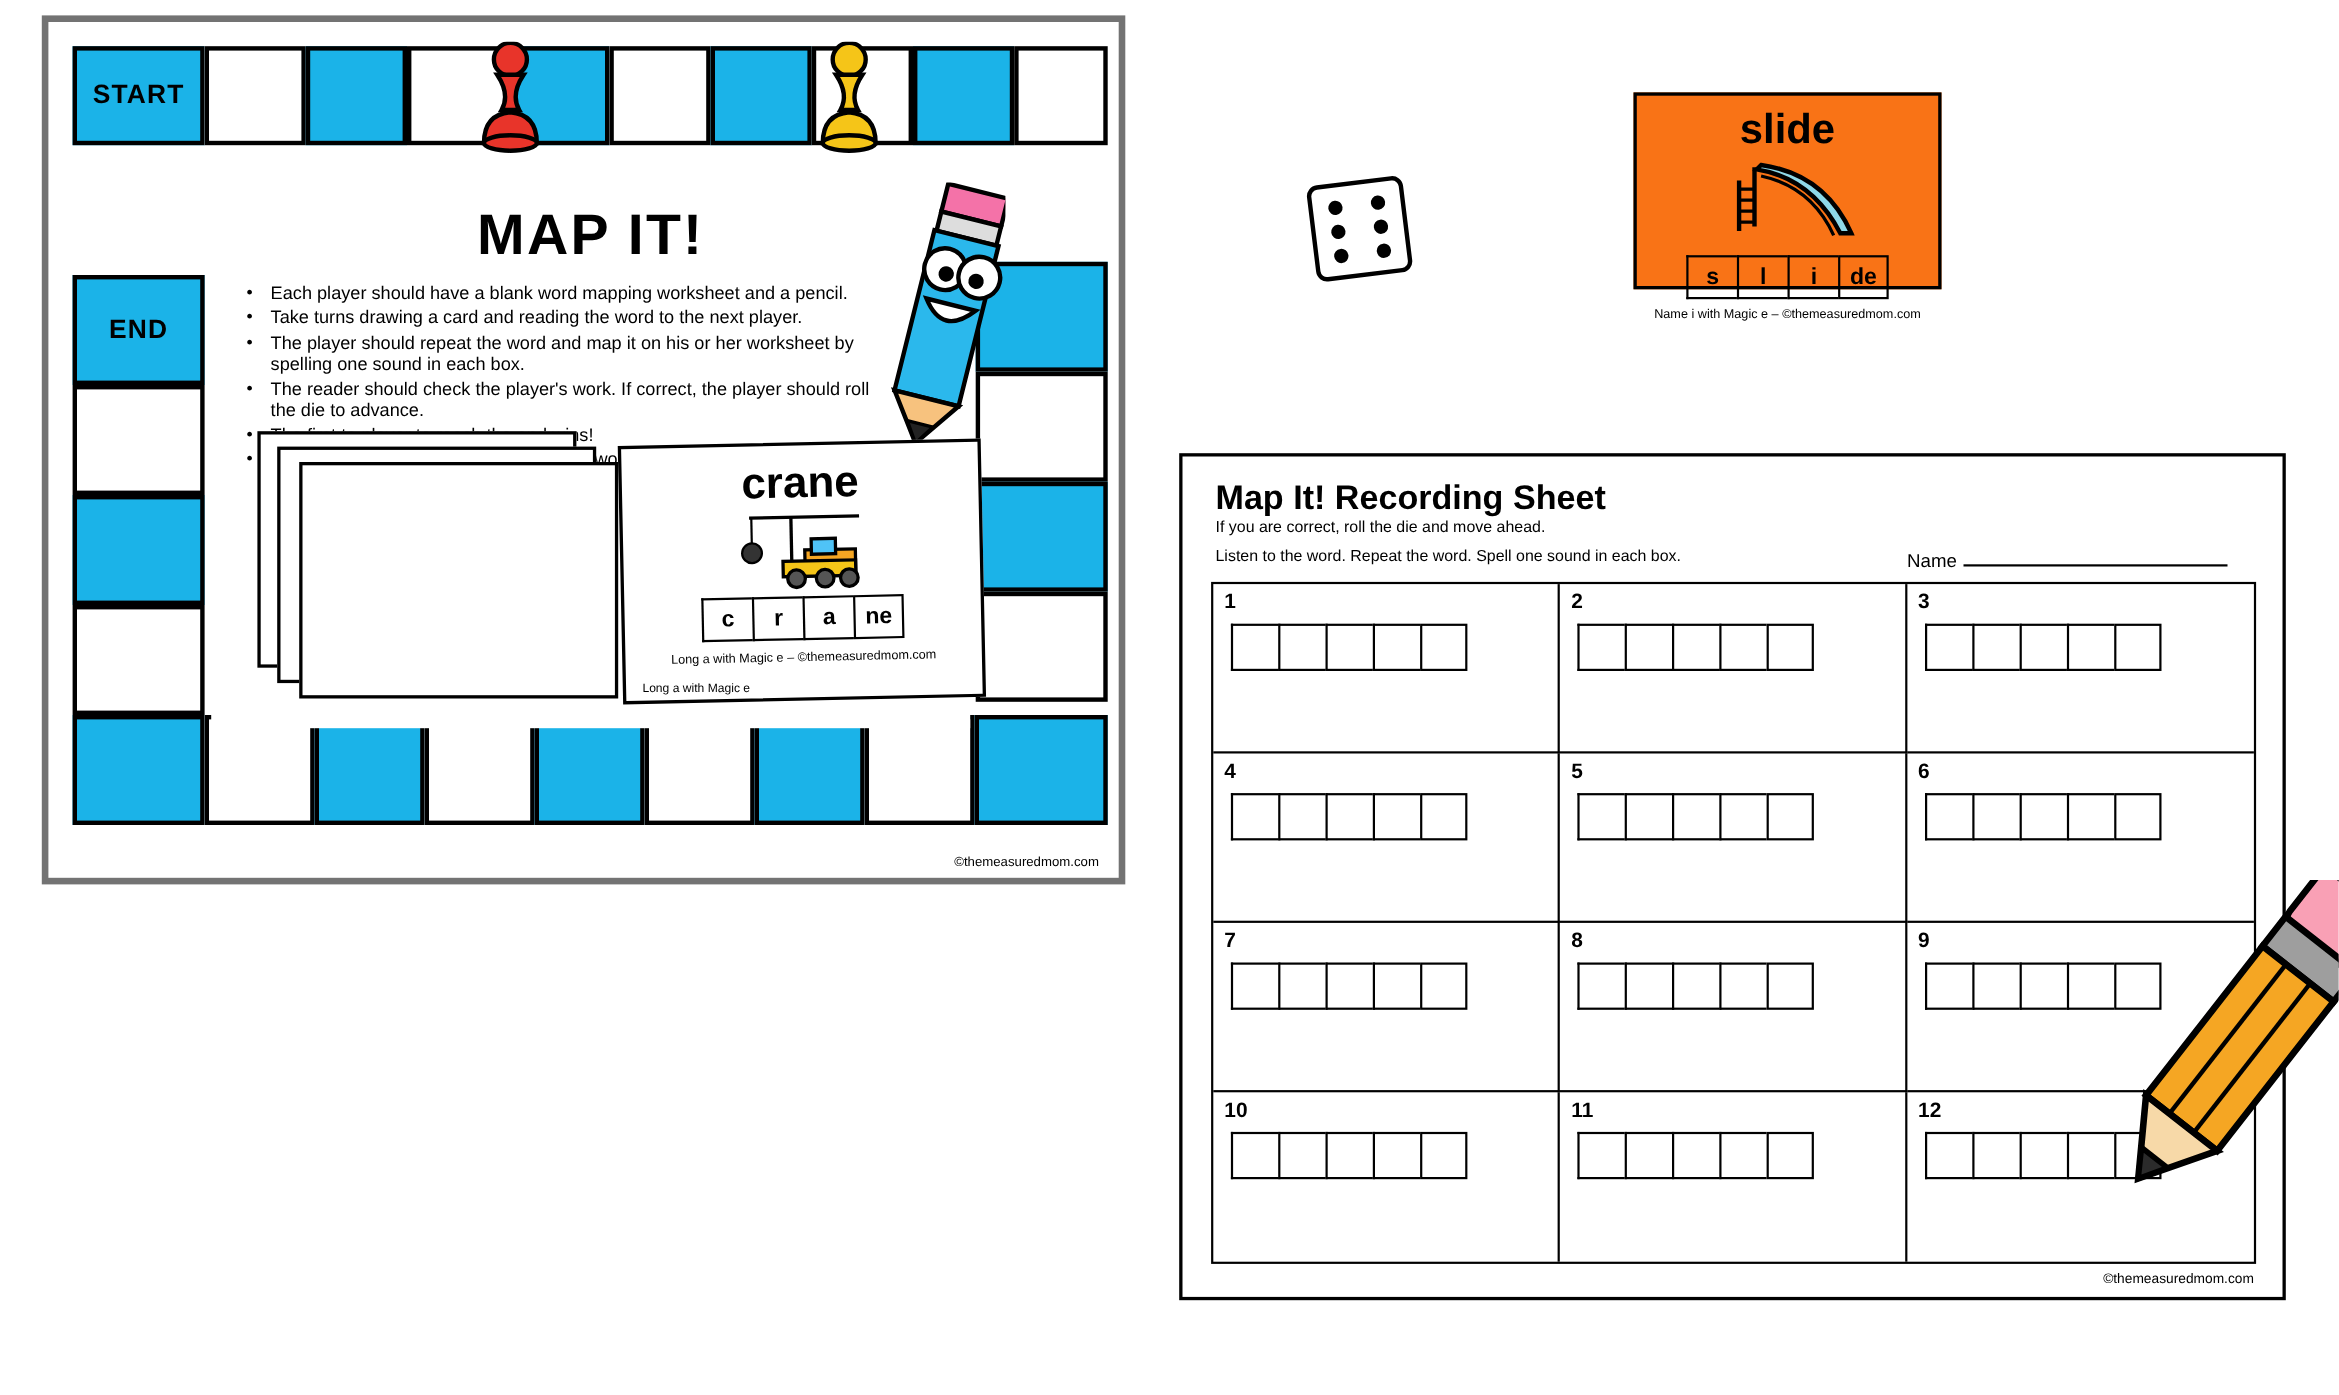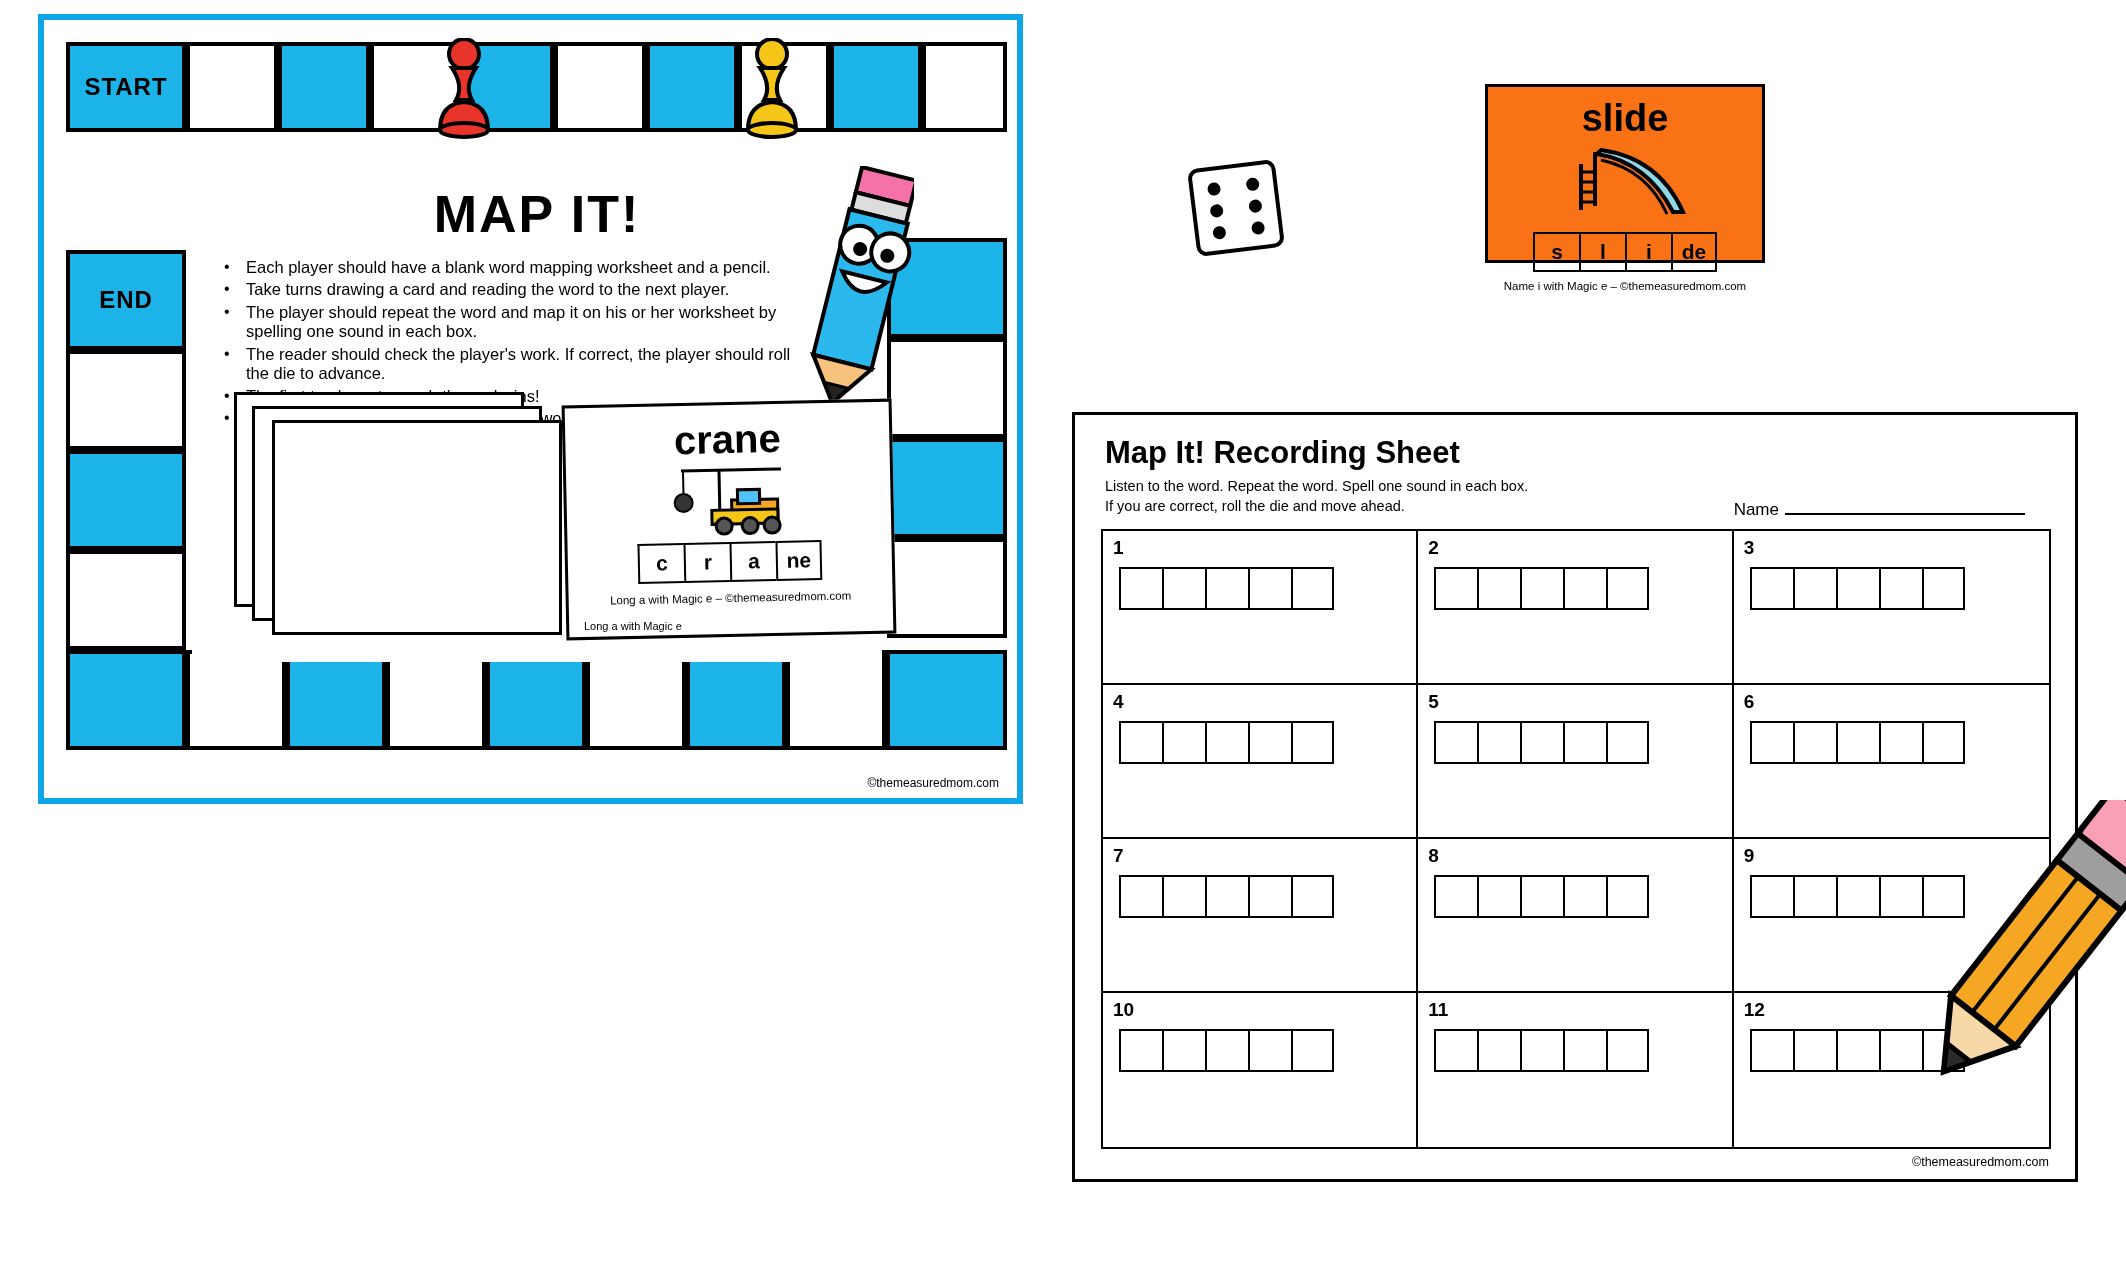--- a/index.html
+++ b/index.html
@@ -15,21 +15,21 @@
     overflow: hidden;
   }
 
   
   #game-board {
     position: absolute;
     left: 38px;
     top: 14px;
     width: 985px;
     height: 790px;
-    border: 6px solid #0ea5e9;
+    border: 6px solid #737373;
     background: #fff;
     box-sizing: border-box;
   }
   .cell {
     position: absolute;
     border: 4px solid #000;
     box-sizing: border-box;
     background: #fff;
   }
   .cell.blue { background: #1BB3E8; }
@@ -423,22 +423,22 @@
     <div class="cbox">s</div>
     <div class="cbox">l</div>
     <div class="cbox">i</div>
     <div class="cbox">de</div>
   </div>
   <div class="card-credit" style="margin-top:8px;">Name i with Magic e – ©themeasuredmom.com</div>
 </div>
 
 <div id="recording-sheet">
   <div id="rs-title">Map It! Recording Sheet</div>
+  <div class="rs-sub">If you are correct, roll the die and move ahead.</div>
   <div class="rs-sub" style="margin-top:6px;">Listen to the word. Repeat the word. Spell one sound in each box.</div>
-  <div class="rs-sub">If you are correct, roll the die and move ahead.</div>
 
   <div id="rs-name">
     <span>Name</span><span class="nline"></span>
   </div>
 
   <div id="rs-grid">
     <div class="rs-cell">
       <span class="rs-num">1</span>
       <div class="rs-boxes">
         <div class="rbox"></div>

